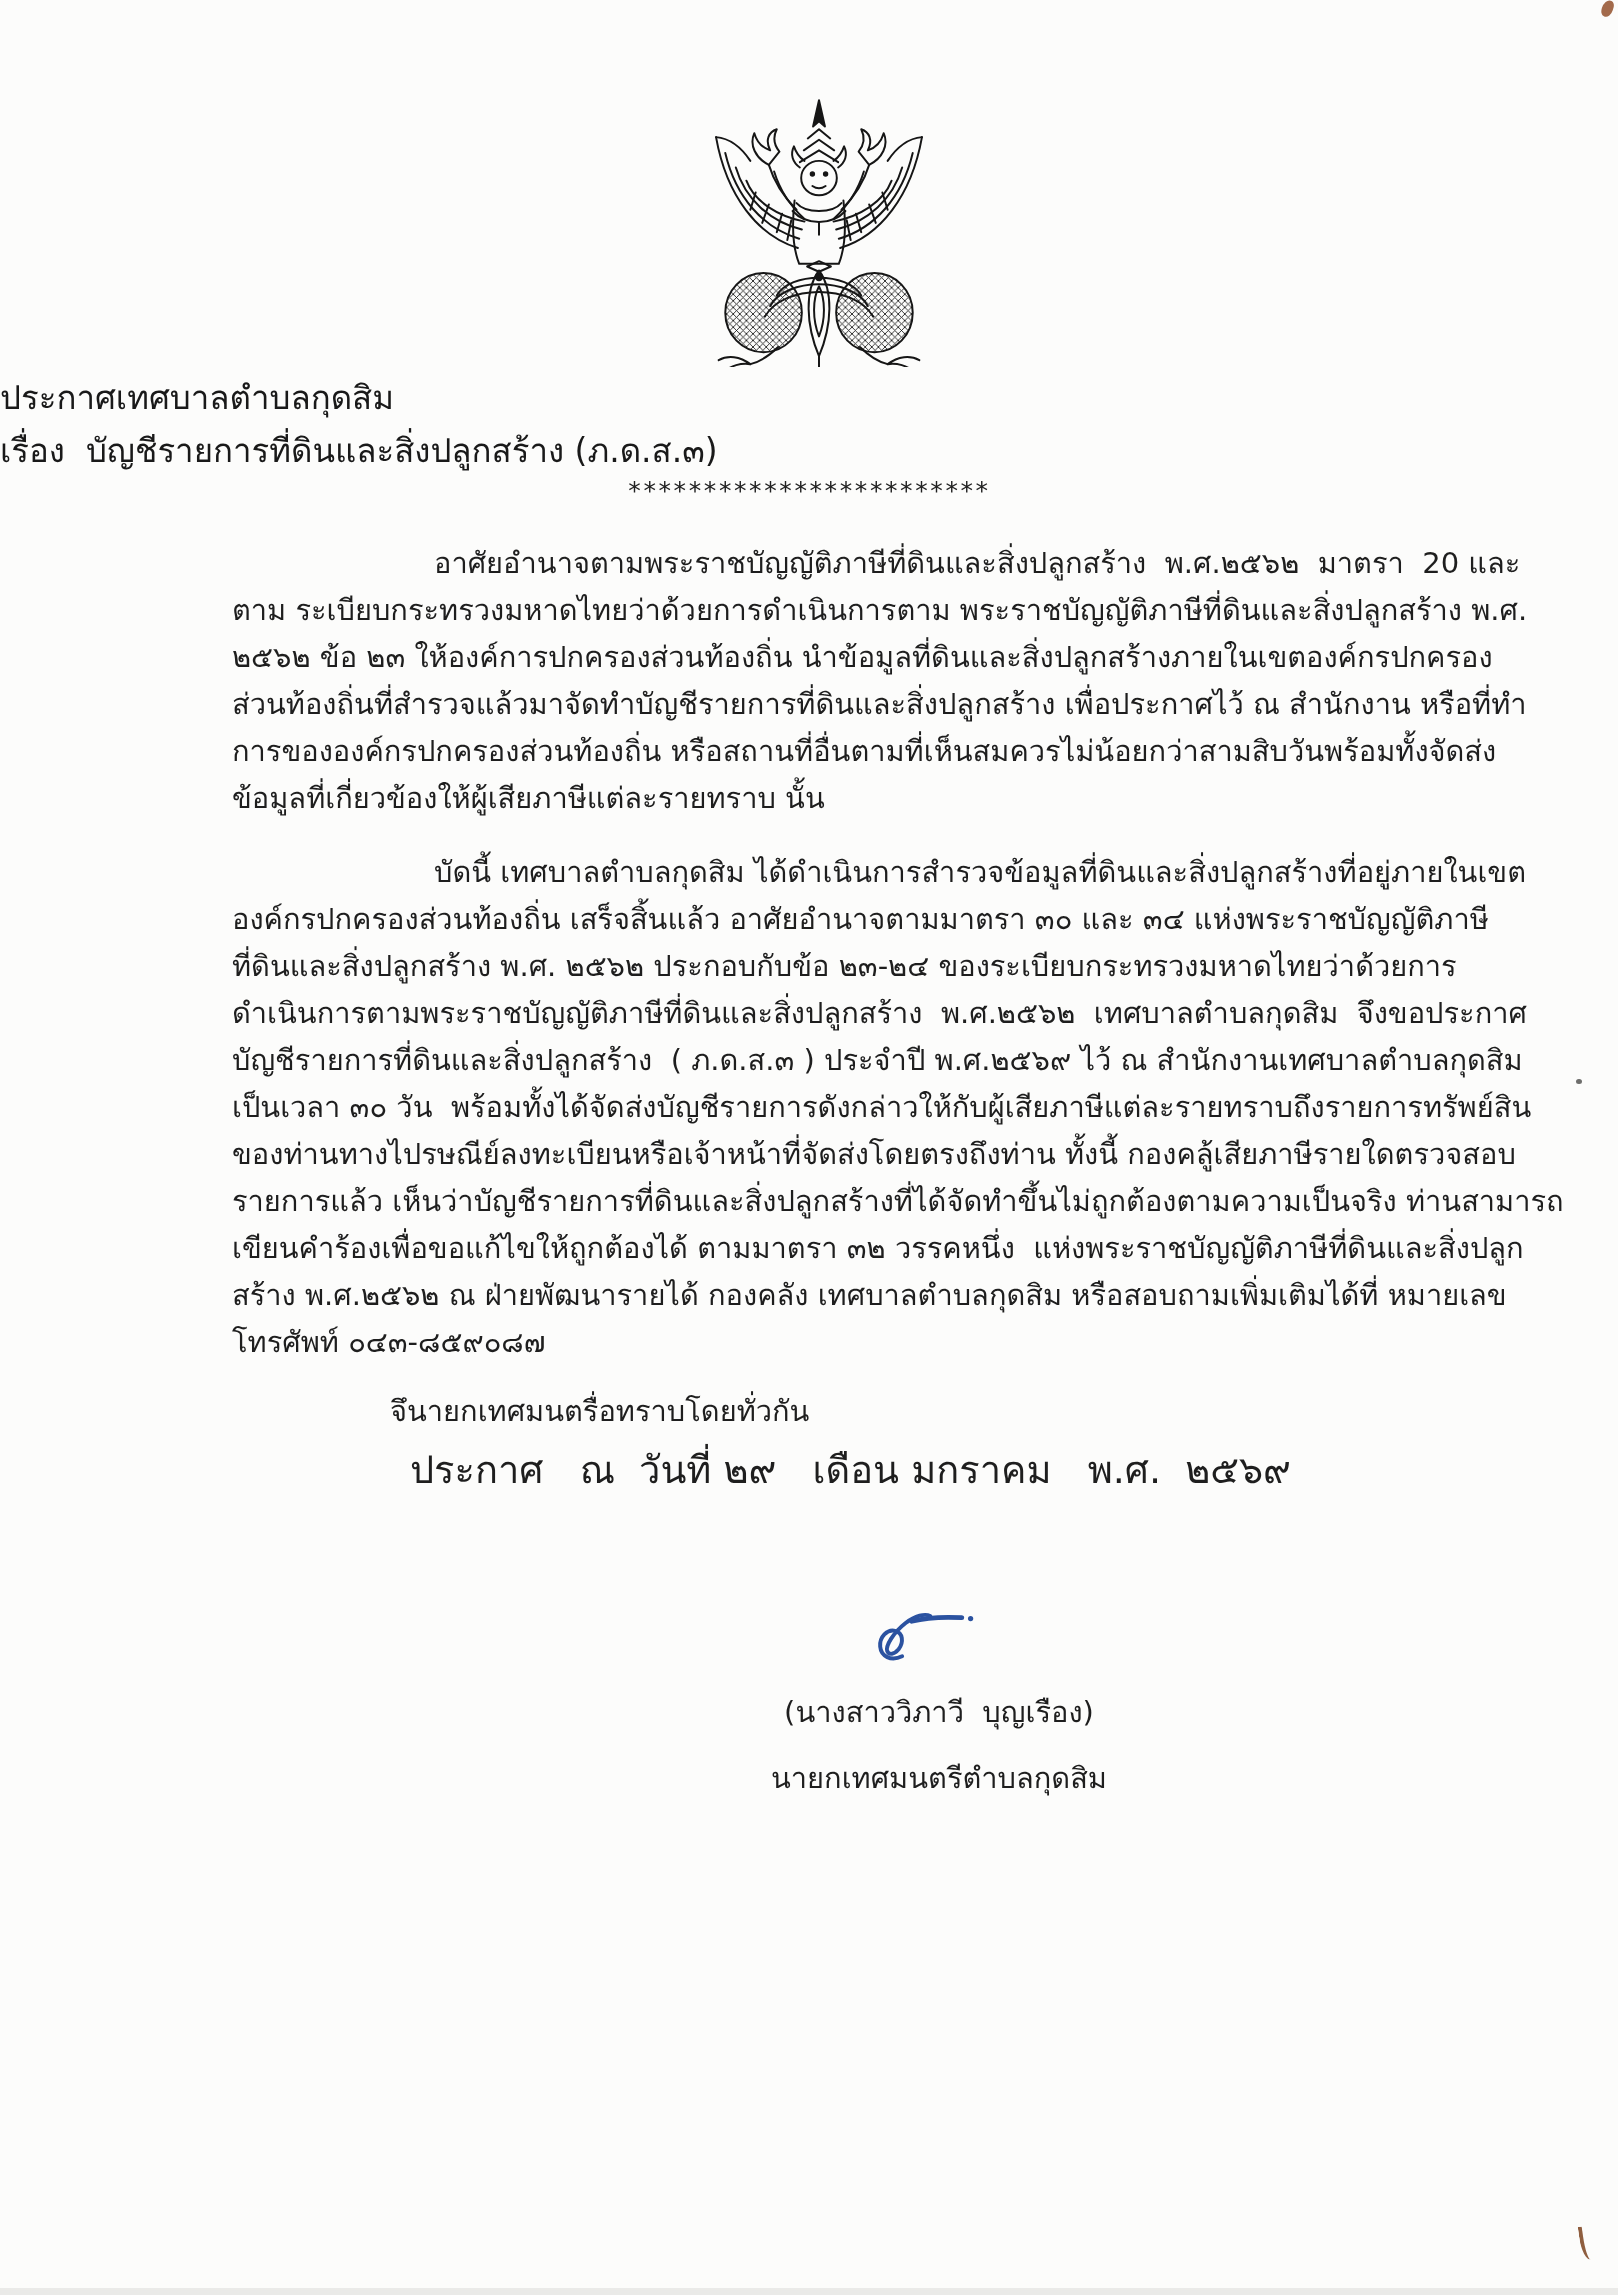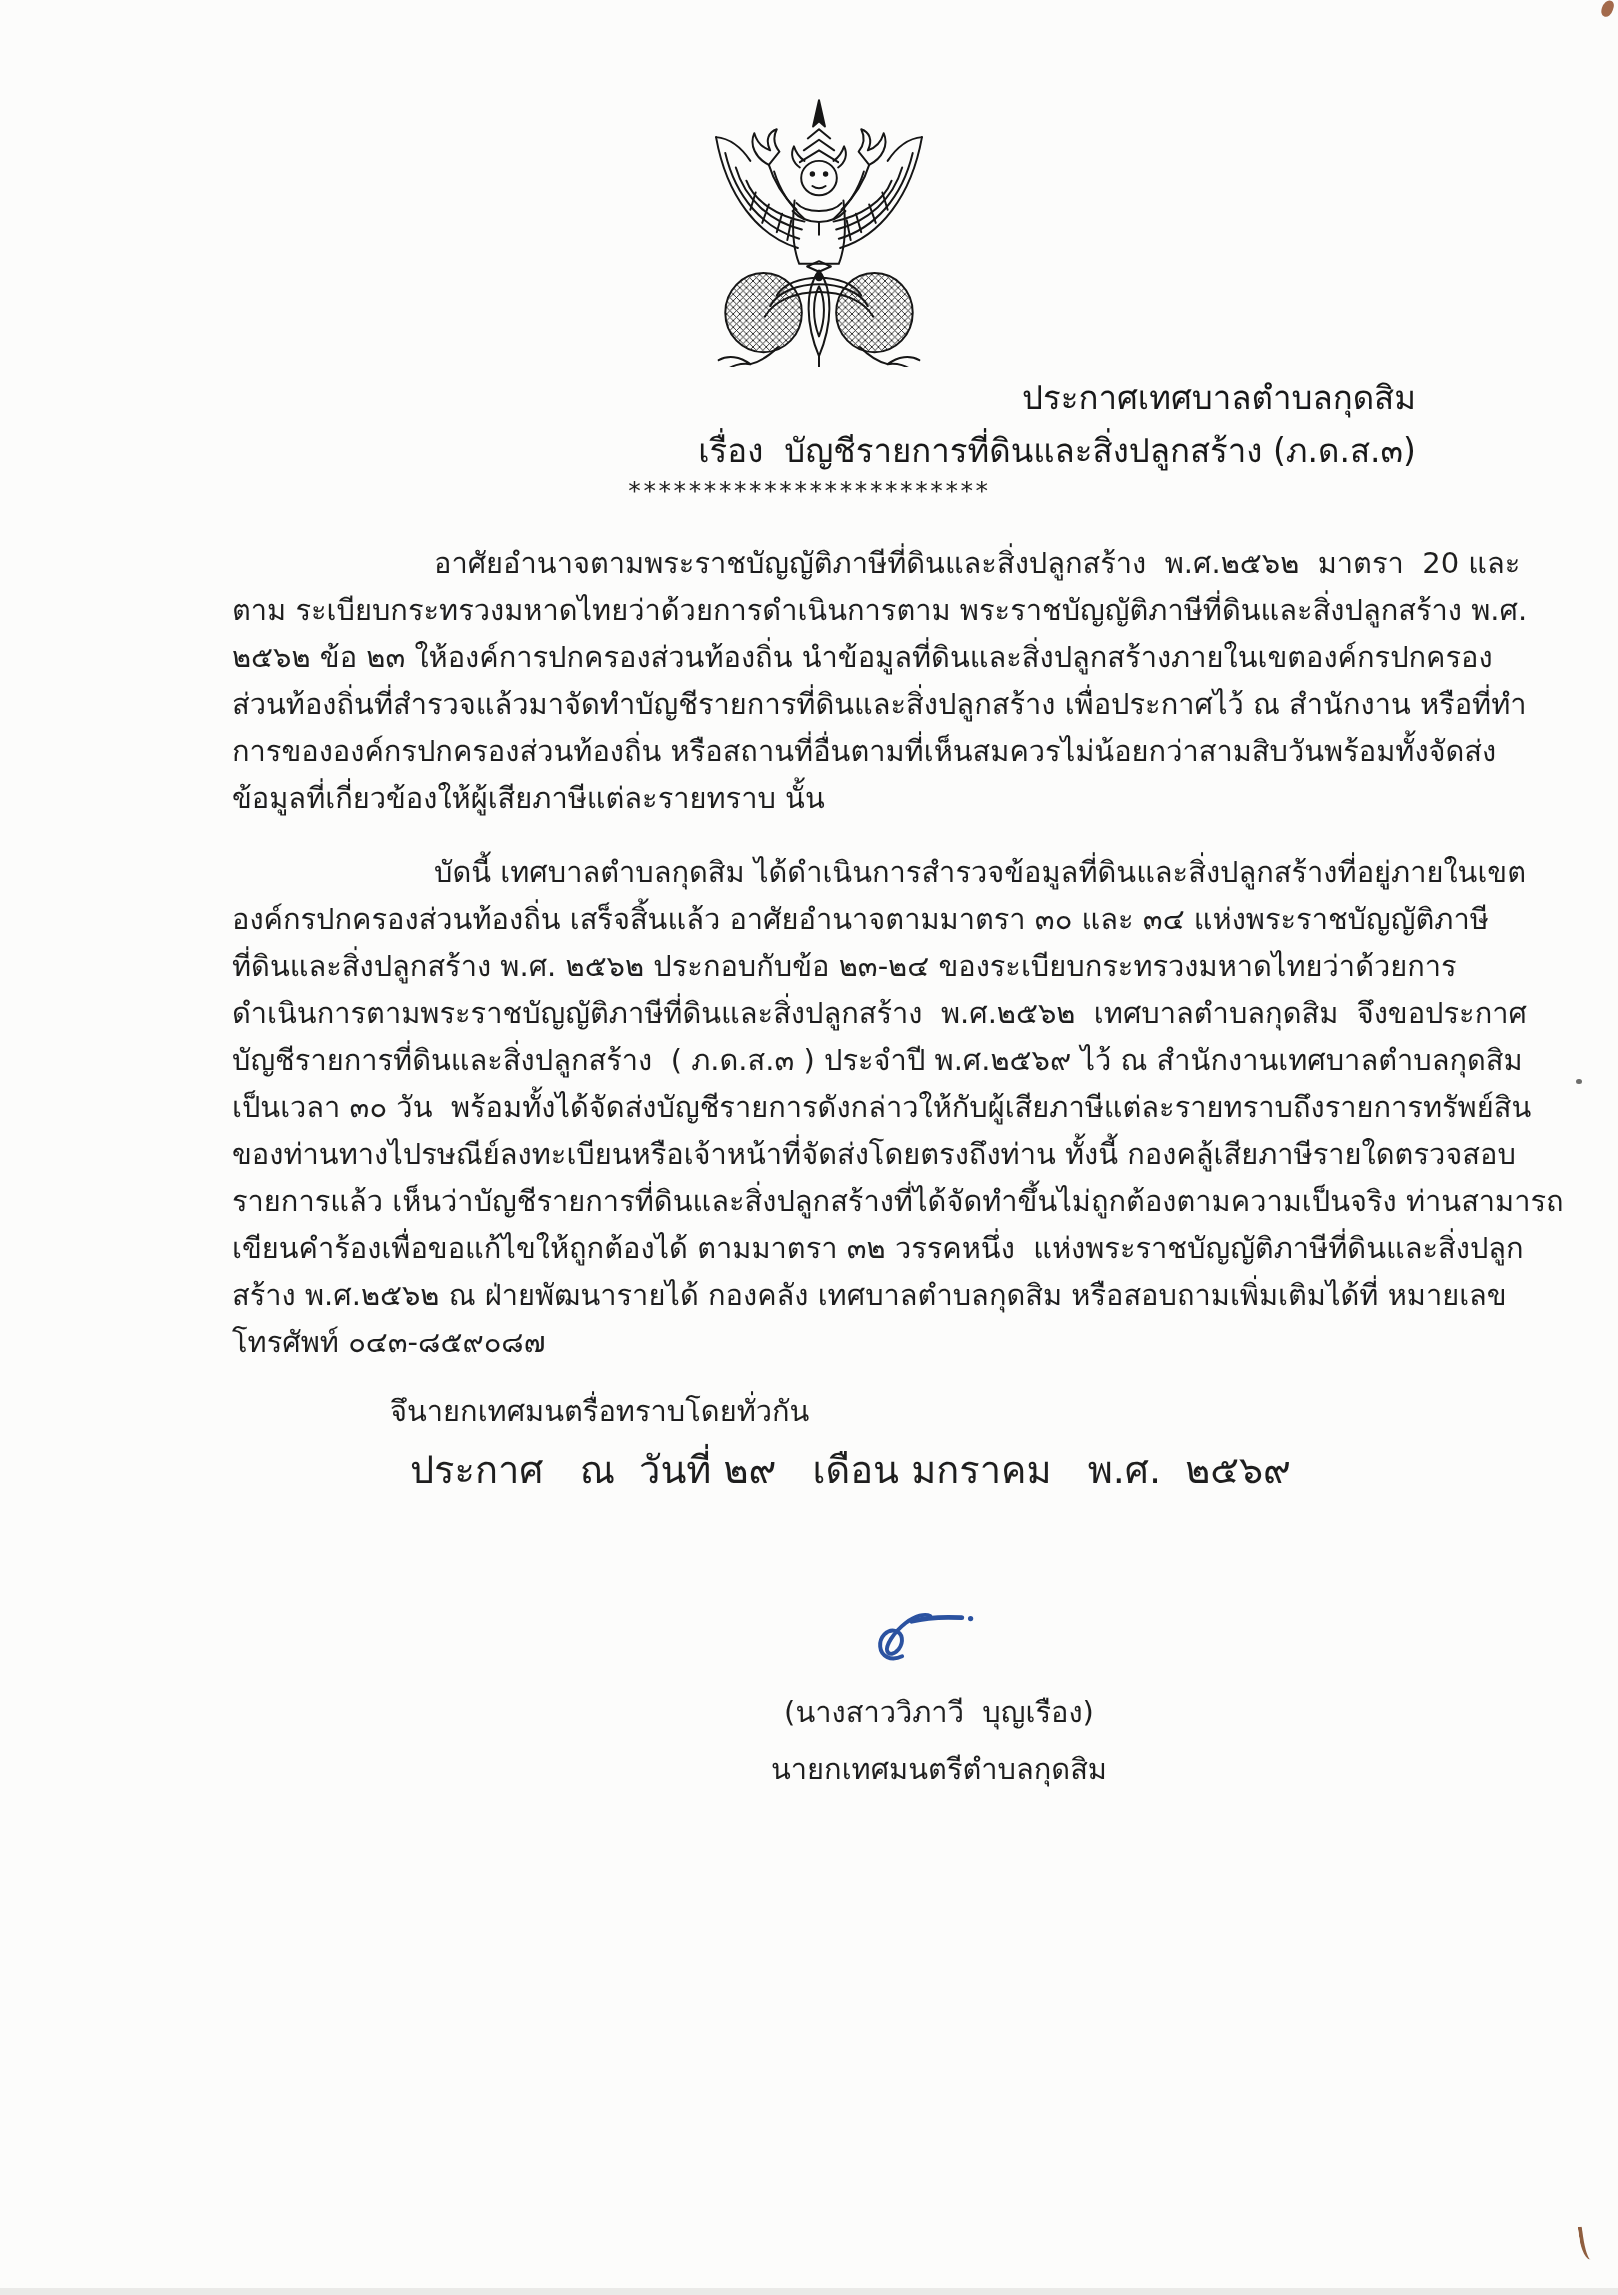--- a/index.html
+++ b/index.html
@@ -6,21 +6,21 @@
   .page{
     position:relative;
     width:1619px;height:2295px;
     background:#fcfcfb;
     overflow:hidden;
     font-family:"DejaVu Sans","Liberation Sans",sans-serif;
     color:#1e1e1e;
   }
   .emblem{position:absolute;left:687px;top:96px;width:264px;height:271px;}
   .title-line{
-    position:absolute;left:0;width:1416px;text-align:right;
+    position:absolute;left:0;width:1416px;text-align:left;
     font-size:33px;line-height:41px;white-space:pre;color:#191919;
   }
   .t1{top:377px;}
   .t2{top:430px;}
   .divider{
     position:absolute;left:0;top:476px;width:1619px;text-align:center;
     font-size:25px;letter-spacing:2.6px;color:#222;
   }
   .para{
     position:absolute;left:232px;width:1169px;
@@ -37,21 +37,21 @@
   .dateline{
     position:absolute;left:410px;top:1447px;
     font-size:38px;line-height:47px;white-space:pre;
   }
   .sigblock{
     position:absolute;left:593px;top:1581px;width:692px;
     text-align:center;font-size:29px;
   }
   .sig-ink{display:block;margin:0 auto;width:158px;height:105px;}
   .signer-name{margin-top:5.3px;line-height:43px;white-space:pre;}
-  .signer-title{margin-top:14px;line-height:43px;white-space:pre;}
+  .signer-title{margin-top:23px;line-height:43px;white-space:pre;}
   
   .artifact{position:absolute;}
   .fleck-top{left:1602px;top:0;width:10.5px;height:17px;background:#93502c;border-radius:60% 40% 55% 45%;transform:rotate(18deg);opacity:.85;}
   .dot-mid{left:1576px;top:1079px;width:6px;height:5.3px;background:#4a4a48;border-radius:50%;opacity:.8;}
   .fleck-bottom{left:1580px;top:2226px;width:8px;height:34px;border-left:4.6px solid #7c431f;border-radius:0 0 0 70%;transform:rotate(-8deg);opacity:.85;}
   .bottom-strip{left:0;top:2288px;width:1619px;height:8px;background:#e3e3df;opacity:.7;}
 </style>
 </head>
 <body>
 

